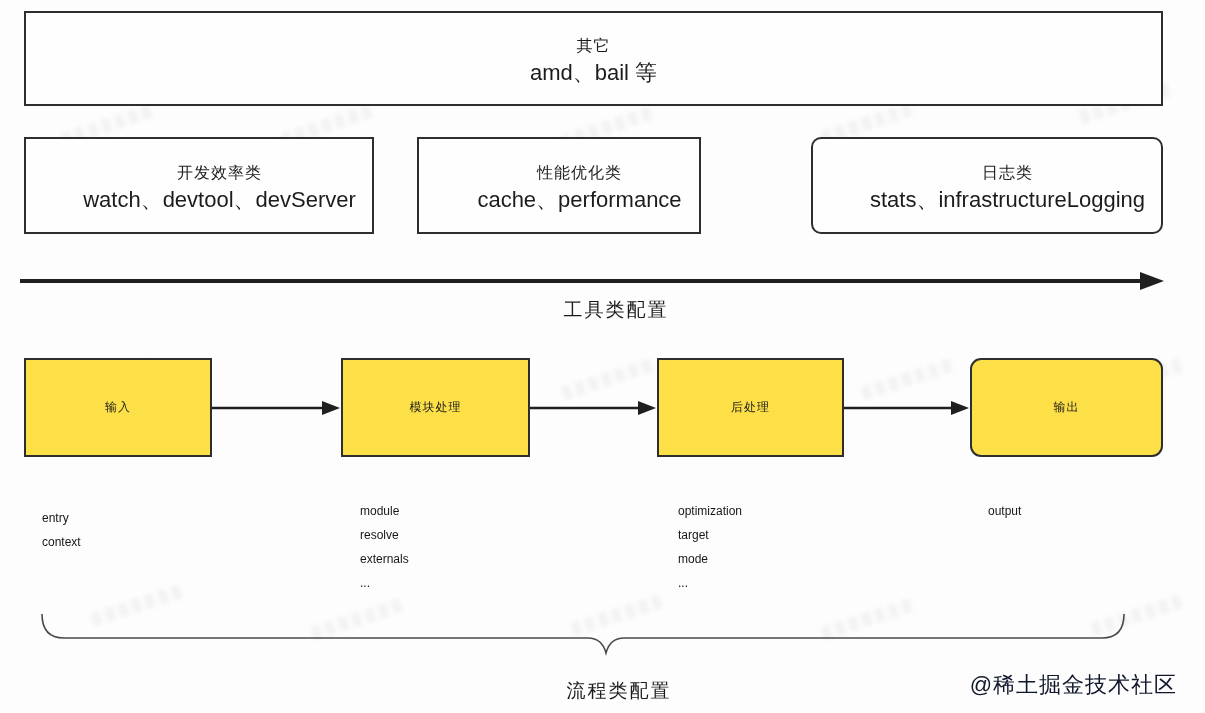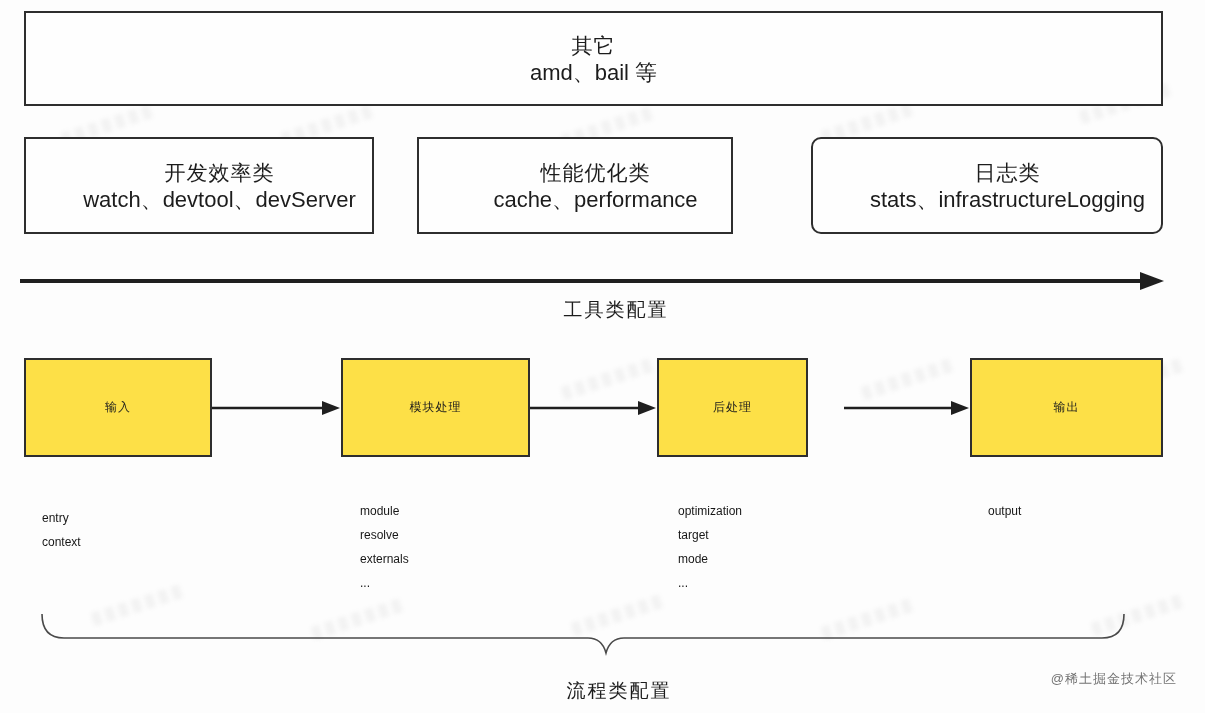--- a/index.html
+++ b/index.html
@@ -21,32 +21,32 @@
     border: 2px solid #2e2e2e;
     background: #fefefe;
     box-sizing: border-box;
     display: flex;
     flex-direction: column;
     align-items: center;
     justify-content: center;
     text-align: center;
   }
   .box .box-title {
-    font-size: 21px;
+    font-size: 16px;
     letter-spacing: 1px;
     line-height: 28px;
   }
   .box .box-subtitle {
     font-size: 22px;
     line-height: 26px;
   }
   .other-box  { left: 24px;  top: 11px;  width: 1139px; height: 95px; }
   .cat-box    { top: 137px; height: 97px; padding-left: 41px; }
   .cat-0 { left: 24px;  width: 350px; }
-  .cat-1 { left: 417px; width: 316px; justify-content: center; }
+  .cat-1 { left: 417px; width: 284px; justify-content: center; }
   .cat-2 { left: 811px; width: 352px; border-radius: 10px; }
 
   .svg-abs { position: absolute; }
 
   .axis-label {
     position: absolute;
     left: 0;
     top: 297px;
     width: 1160px;
     text-align: center;
@@ -63,22 +63,22 @@
     background: #fde047;
     box-sizing: border-box;
     display: flex;
     align-items: center;
     justify-content: center;
     font-size: 12px;
     letter-spacing: 1px;
   }
   .stage-0 { left: 24px;  width: 188px; }
   .stage-1 { left: 341px; width: 189px; }
-  .stage-2 { left: 657px; width: 151px; }
-  .stage-3 { left: 970px; width: 193px; }
+  .stage-2 { left: 657px; width: 187px; }
+  .stage-3 { left: 970px; width: 193px; border-radius: 11px; }
 
   .props {
     position: absolute;
     top: 499px;
     font-size: 12px;
     line-height: 24px;
     color: #171717;
   }
   .props-0 { left: 42px;  top: 506px; }
   .props-1 { left: 360px; }
@@ -93,22 +93,22 @@
     text-align: center;
     font-size: 19px;
     letter-spacing: 2px;
     padding-left: 21px;
   }
 
   .credit {
     position: absolute;
     right: 28px;
     top: 670px;
-    font-size: 13px;
-    color: #737373;
+    font-size: 22px;
+    color: #0f172a;
     letter-spacing: 1px;
   }
 
   
   .smudge {
     position: absolute;
     width: 96px;
     height: 14px;
     transform: rotate(-18deg);
     background: repeating-linear-gradient(90deg, #9a9a9a 0 9px, transparent 9px 14px);

